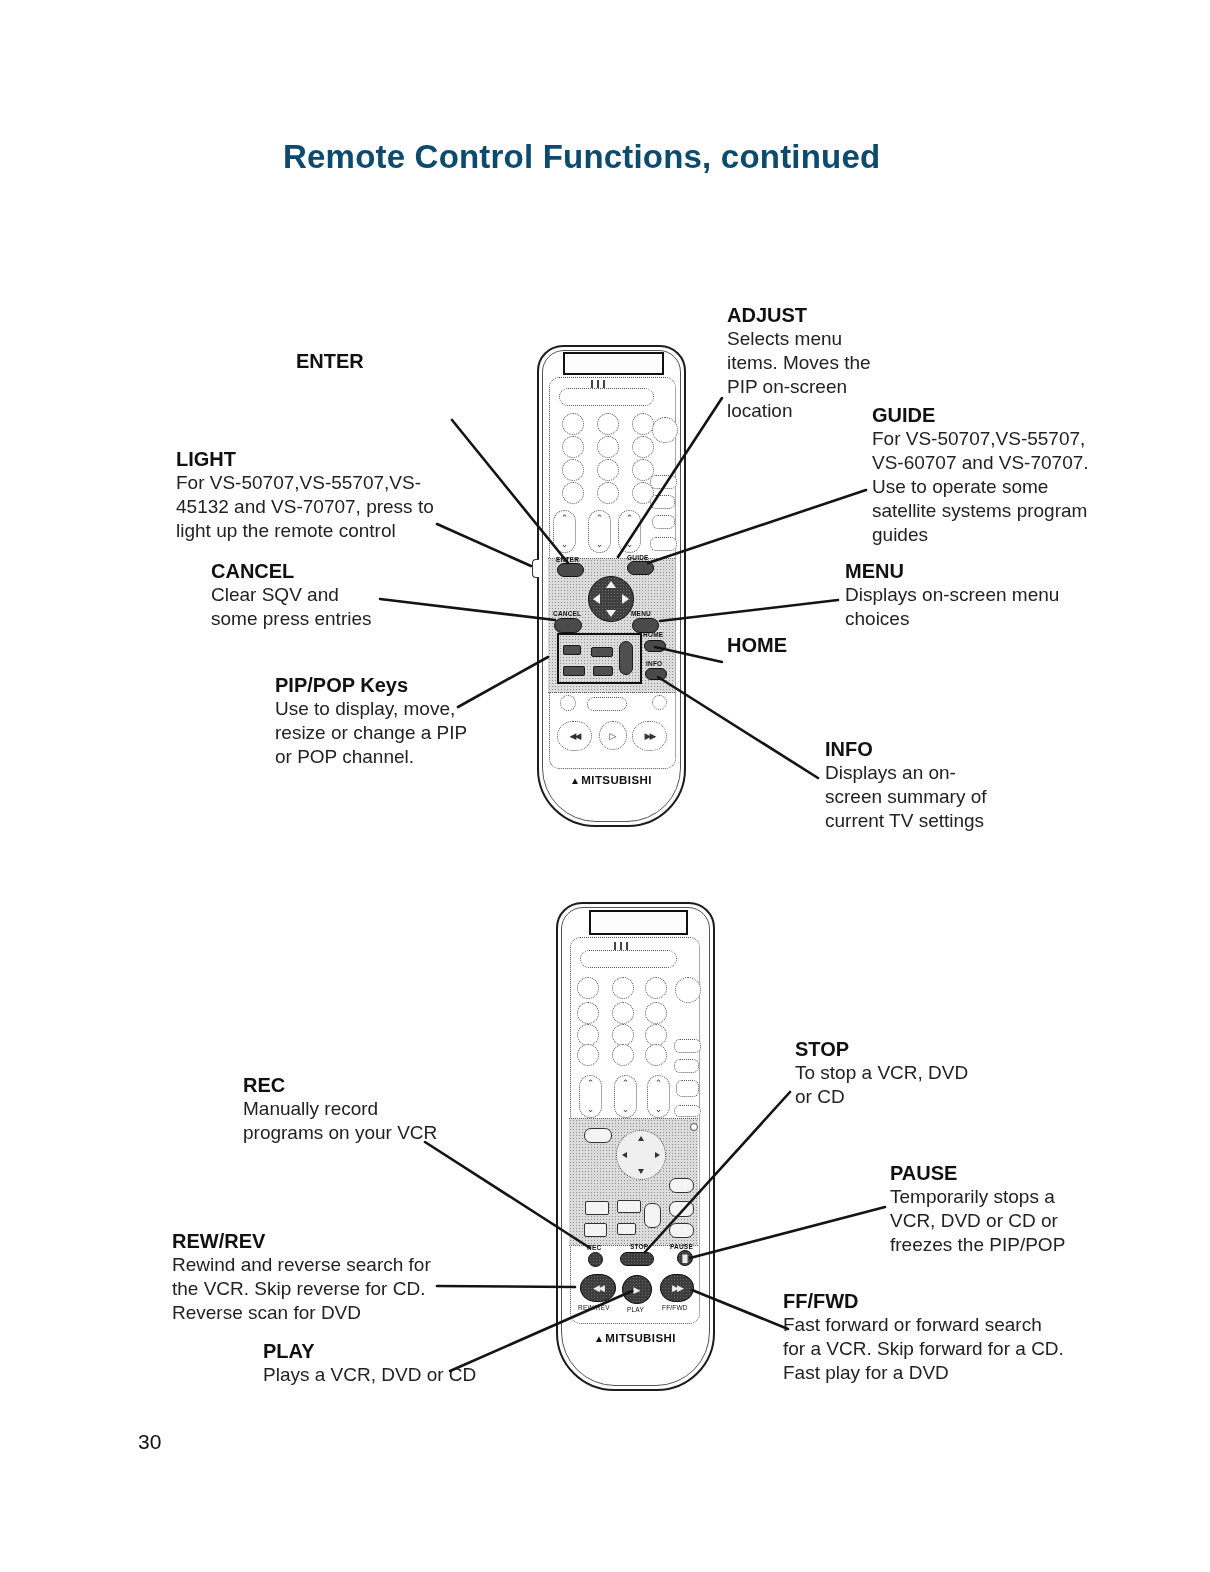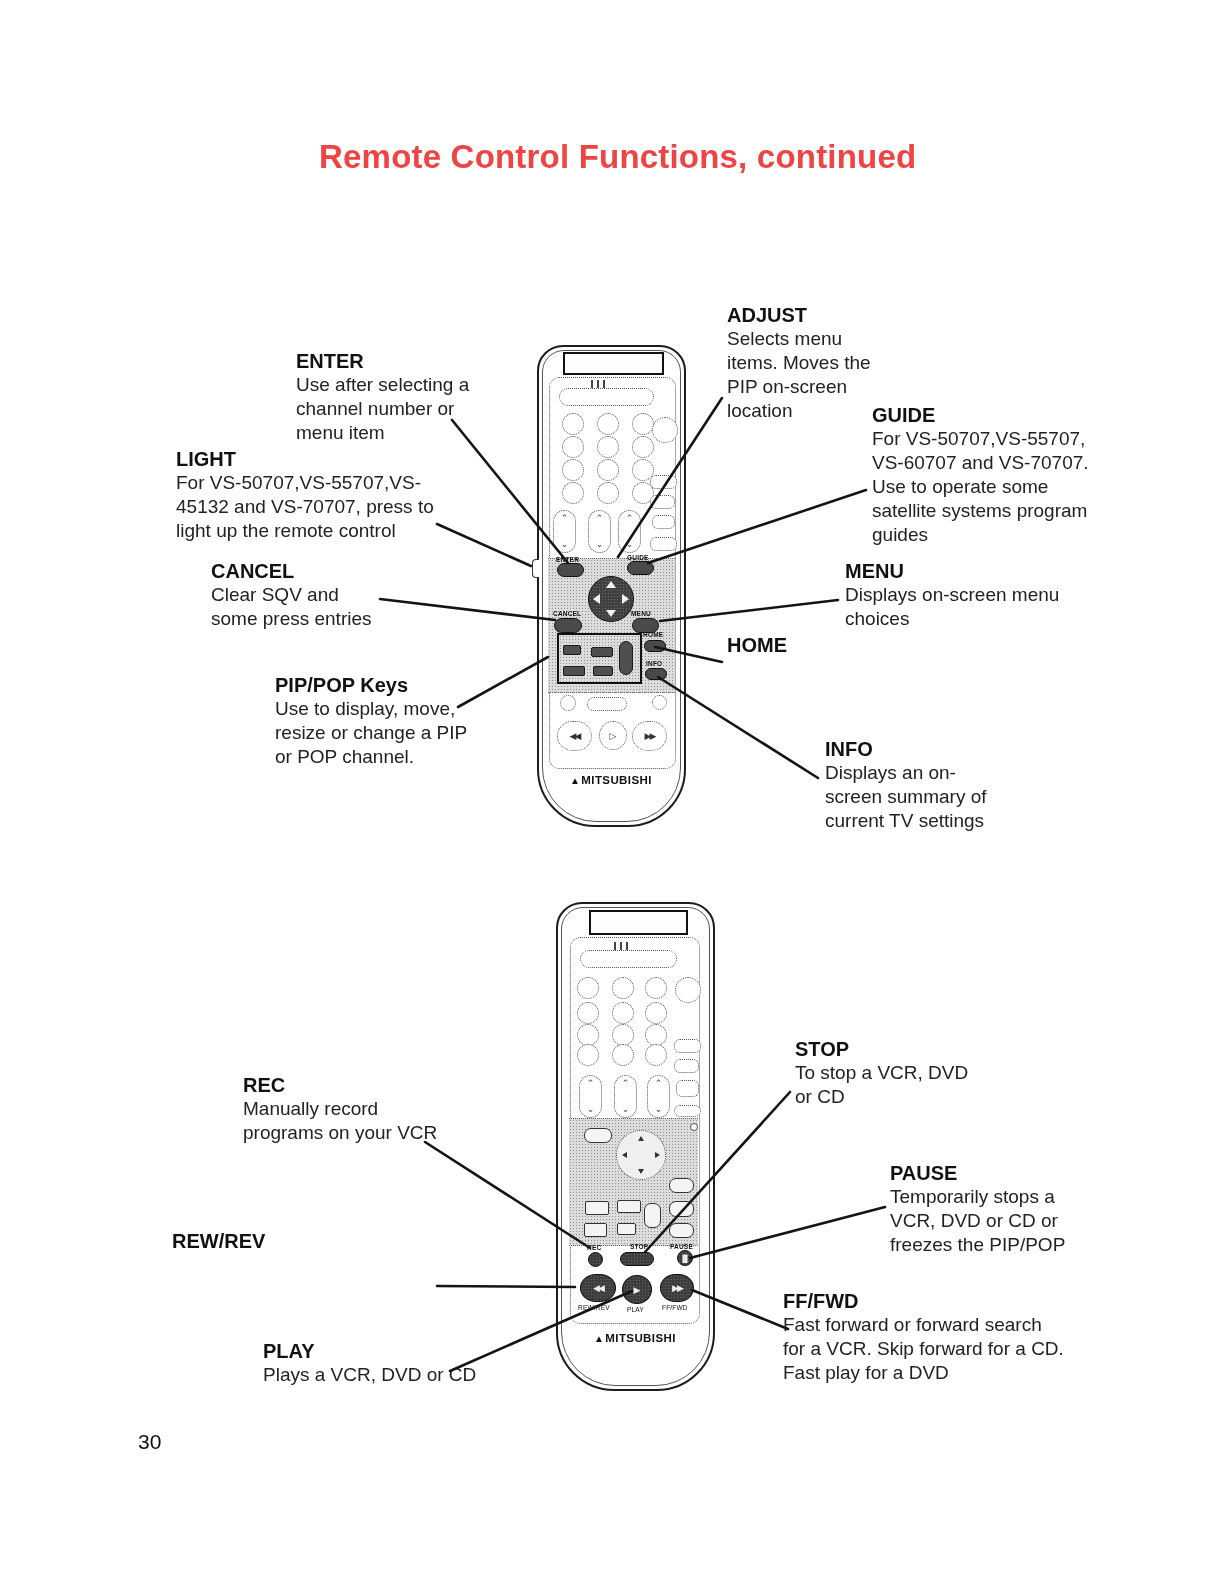--- a/index.html
+++ b/index.html
@@ -1,19 +1,19 @@
 <!DOCTYPE html>
 <html><head>
 <meta charset="utf-8">
 <style>
   html,body{margin:0;padding:0;background:#ffffff;}
   .page{position:relative;width:1210px;height:1572px;background:#fff;overflow:hidden;
         font-family:"Liberation Sans", sans-serif;color:#1a1a1a;}
   .abs{position:absolute;}
-  .title{font-size:33px;font-weight:bold;letter-spacing:0.2px;color:#ef4444;white-space:nowrap;margin-left:36px;}
+  .title{font-size:33px;font-weight:bold;letter-spacing:0.2px;color:#0c4a6e;white-space:nowrap;}
   .co-label{font-size:20px;font-weight:bold;color:#111;white-space:nowrap;}
   .co-body{font-size:19px;line-height:24px;color:#222;}
   .pagenum{font-size:21px;color:#111;}
   svg.lines{position:absolute;left:0;top:0;pointer-events:none;}
 
   
   .r-body{position:absolute;border:2px solid #1c1c1c;border-radius:26px 26px 58px 58px;background:#fff;}
   .r-inner{position:absolute;left:3px;top:3px;right:3px;bottom:3px;border:1px solid #555;
            border-radius:22px 22px 54px 54px;}
   .r-window{position:absolute;border:2px solid #111;background:#fdfdfd;}
@@ -65,21 +65,20 @@
 </style>
 </head>
 <body>
 
 <div class="page">
 
   <div class="abs title" style="left:283px;top:138px;">Remote Control Functions, continued</div>
 
   <div class="abs" style="left:296px;top:350px;width:180px;">
     <div class="co-label">ENTER</div>
-    <div class="co-body">Use after selecting a channel number or menu item</div>
   </div>
   <div class="abs" style="left:176px;top:448px;width:295px;">
     <div class="co-label">LIGHT</div>
     <div class="co-body">For VS-50707,VS-55707,VS-45132 and VS-70707, press to light up the remote control</div>
   </div>
   <div class="abs" style="left:211px;top:560px;width:170px;">
     <div class="co-label">CANCEL</div>
     <div class="co-body">Clear SQV and some press entries</div>
   </div>
   <div class="abs" style="left:727px;top:304px;width:170px;">
@@ -105,20 +104,21 @@
     <div class="co-label">INFO</div>
     <div class="co-body">Displays an on-screen summary of current TV settings</div>
   </div>
 
   <div class="abs" style="left:243px;top:1074px;width:195px;">
     <div class="co-label">REC</div>
     <div class="co-body">Manually record programs on your VCR</div>
   </div>
   <div class="abs" style="left:172px;top:1230px;width:265px;">
     <div class="co-label">REW/REV</div>
+    <div class="co-body">Rewind and reverse search for the VCR. Skip reverse for CD. Reverse scan for DVD</div>
   </div>
   <div class="abs" style="left:263px;top:1340px;width:230px;">
     <div class="co-label">PLAY</div>
     <div class="co-body">Plays a VCR, DVD or CD</div>
   </div>
   <div class="abs" style="left:795px;top:1038px;width:185px;">
     <div class="co-label">STOP</div>
     <div class="co-body">To stop a VCR, DVD or CD</div>
   </div>
   <div class="abs" style="left:890px;top:1162px;width:190px;">

